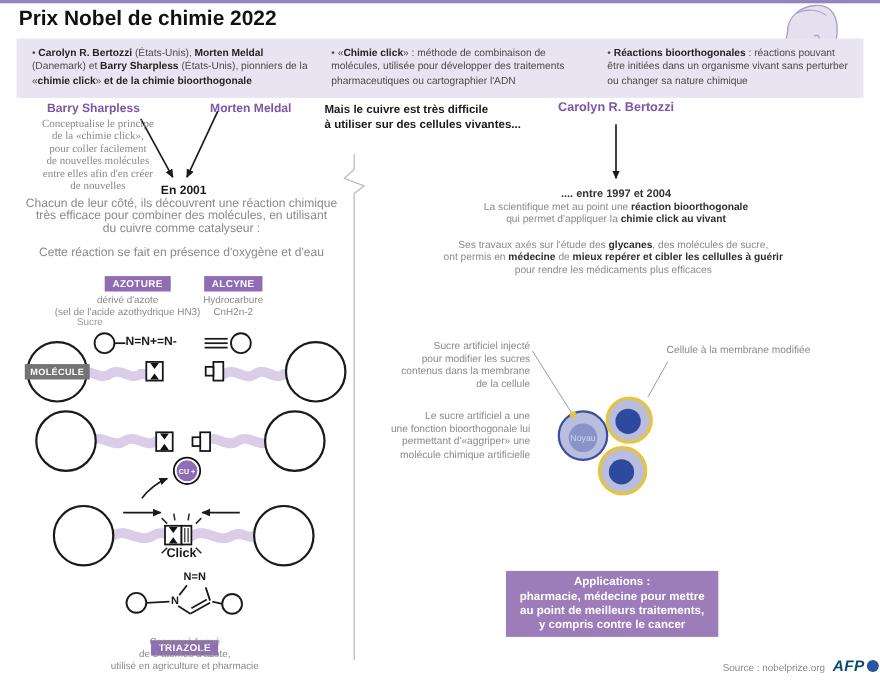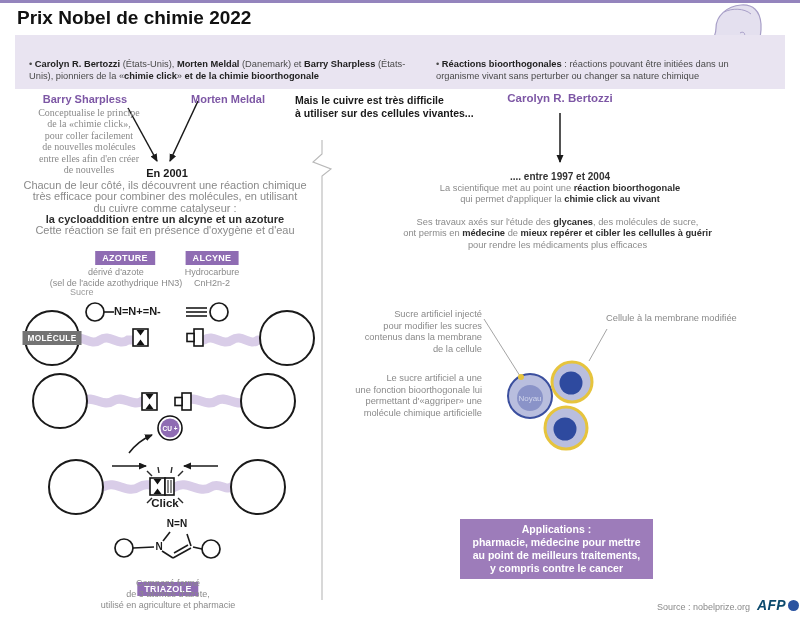--- a/index.html
+++ b/index.html
@@ -7,21 +7,21 @@
        font-family:"Liberation Sans",sans-serif;color:#1a1a1a;}
   .abs{position:absolute;}
   .pre{white-space:pre-line;}
   .ctr{text-align:center;}
   .rgt{text-align:right;}
   .gray{color:#8a8a8a;}
   .seg-b{font-weight:bold;color:#2e2e2e;}
   #top-border{left:0;top:0;width:800px;height:3px;background:#9484bd;}
   #page-title{left:17px;top:7px;font-size:19px;font-weight:bold;color:#111;}
   #header-band{left:15px;top:35px;width:770px;height:54px;background:#e9e4f1;
-               display:flex;gap:18px;padding:23px 14px;box-sizing:border-box;}
+               display:flex;gap:18px;padding:7px 14px;box-sizing:border-box;}
   .bcol{font-size:9.3px;line-height:12.4px;color:#4a4a4a;}
   .bcol .seg-b{color:#222;}
   #bcol-1{flex:36;}#bcol-2{flex:33;}#bcol-3{flex:31;}
   .name-head{font-size:11px;font-weight:bold;color:#7d57a5;}
   #sharpless-heading{left:20px;top:93px;width:130px;}
   #sharpless-description{left:16px;top:107px;width:146px;font-size:10px;line-height:11.4px;font-family:Liberation Serif, serif;}
   #meldal-heading{left:178px;top:93px;width:100px;}
   #year-2001-heading{left:122px;top:167px;width:90px;font-size:11px;font-weight:bold;}
   #discovery-paragraph{left:12px;top:180px;width:306px;font-size:11px;line-height:11.3px;color:#8a8a8a;}
   .badge{background:#8f6cb3;color:#fff;font-weight:bold;font-size:9px;
@@ -194,36 +194,37 @@
       <circle cx="565" cy="429" r="11.5" fill="#2e4a9f"></circle>
     </g>
   </g>
 </svg>
 
 <div id="top-border" class="abs"></div>
 <div id="page-title" class="abs">Prix Nobel de chimie 2022</div>
 
 <div id="header-band" class="abs">
   <div id="bcol-1" class="bcol"><span>• </span><span class="seg-b">Carolyn R. Bertozzi</span><span> (États-Unis), </span><span class="seg-b">Morten Meldal</span><span> (Danemark) et </span><span class="seg-b">Barry Sharpless</span><span> (États-Unis), pionniers de la «</span><span class="seg-b">chimie click</span><span>» </span><span class="seg-b">et de la chimie bioorthogonale</span></div>
+  <div id="bcol-2" class="bcol"><span>• «</span><span class="seg-b">Chimie click</span><span>» : méthode de combinaison de molécules, utilisée pour développer des traitements pharmaceutiques ou cartographier l'ADN</span></div>
   <div id="bcol-3" class="bcol"><span>• </span><span class="seg-b">Réactions bioorthogonales</span><span> : réactions pouvant être initiées dans un organisme vivant sans perturber ou changer sa nature chimique</span></div>
 </div>
 
 <div id="sharpless-heading" class="abs ctr name-head">Barry Sharpless</div>
 <div id="sharpless-description" class="abs ctr pre gray">Conceptualise le principe
 de la «chimie click»,
 pour coller facilement
 de nouvelles molécules
 entre elles afin d'en créer
 de nouvelles</div>
 <div id="meldal-heading" class="abs ctr name-head">Morten Meldal</div>
 <div id="year-2001-heading" class="abs ctr">En 2001</div>
 <div id="discovery-paragraph" class="abs ctr pre"><span>Chacun de leur côté, ils découvrent une réaction chimique
 très efficace pour combiner des molécules, en utilisant
 du cuivre comme catalyseur :
-</span><span class="seg-b">la cycloaddition entre un alcyne et un azoture</span><span>
+</span><span>
 Cette réaction se fait en présence d'oxygène et d'eau</span></div>
 
 <div id="azoture-badge" class="abs badge">AZOTURE</div>
 <div id="azoture-description" class="abs ctr pre gray">dérivé d'azote
 (sel de l'acide azothydrique HN3)</div>
 <div id="alcyne-badge" class="abs badge">ALCYNE</div>
 <div id="alcyne-description" class="abs ctr pre gray">Hydrocarbure
 CnH2n-2</div>
 <div id="sucre-label" class="abs">Sucre</div>
 <div id="molecule-badge" class="abs badge">MOLÉCULE</div>

